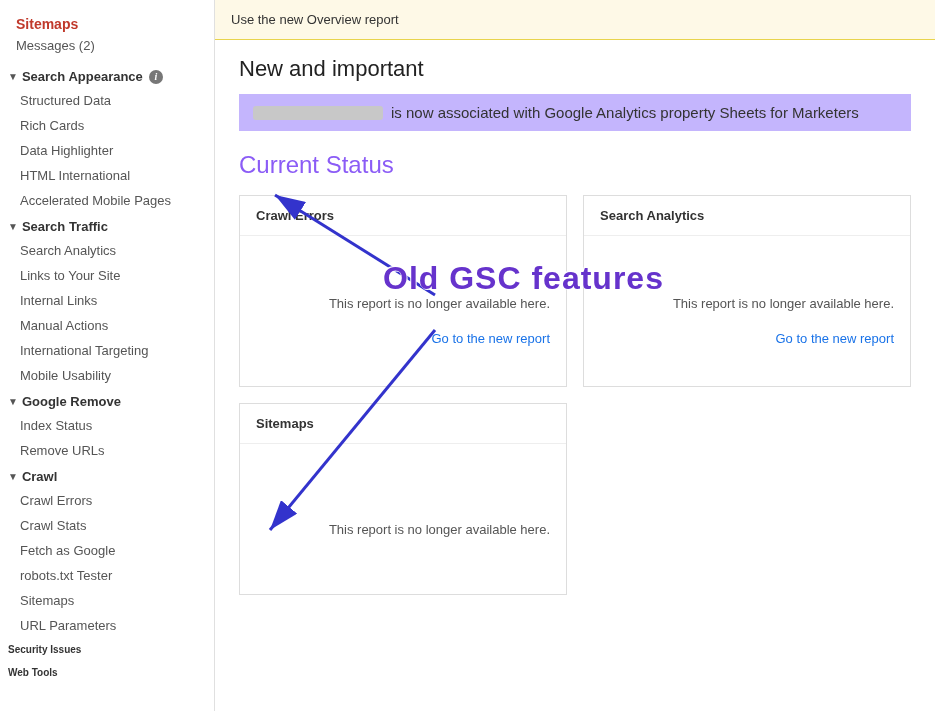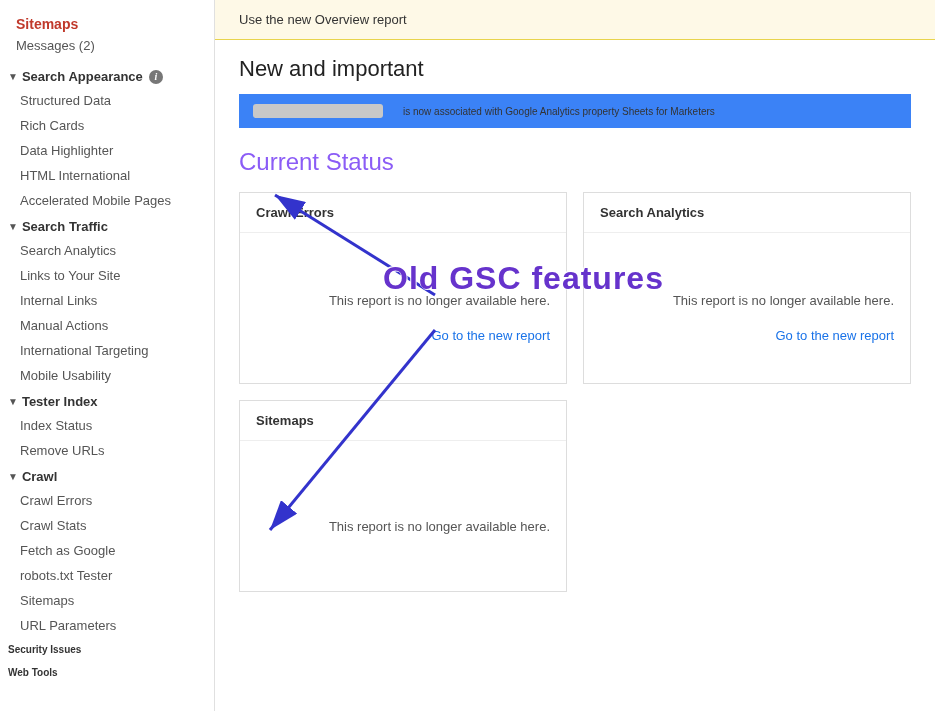--- a/index.html
+++ b/index.html
@@ -80,47 +80,47 @@
     #main {
       flex: 1;
       overflow-y: auto;
       padding: 0;
       background: #fff;
     }
 
     .banner {
       background: #fef9e7;
       border-bottom: 1px solid #e8d44d;
-      padding: 12px 24px;
+      padding: 12px 16px;
       font-size: 13px;
       color: #333;
       font-weight: 500;
     }
 
     .main-content {
       padding: 16px 24px;
       position: relative;
     }
 
     .section-title {
       font-size: 22px;
       font-weight: normal;
       color: #222;
       margin-bottom: 12px;
     }
 
     .important-notice {
-      background: #3b82f6;
+      background: #c4b5fd;
       padding: 10px 14px;
       margin-bottom: 20px;
-      font-size: 10px;
+      font-size: 15px;
       color: #333;
       display: flex;
       align-items: center;
-      gap: 20px;
+      gap: 8px;
     }
 
     .blurred-url {
       display: inline-block;
       width: 130px;
       height: 14px;
       background: #c8c8c8;
       border-radius: 3px;
       vertical-align: middle;
     }
@@ -224,21 +224,21 @@
   </div>
   <div class="sidebar-item">Search Analytics</div>
   <div class="sidebar-item">Links to Your Site</div>
   <div class="sidebar-item">Internal Links</div>
   <div class="sidebar-item">Manual Actions</div>
   <div class="sidebar-item">International Targeting</div>
   <div class="sidebar-item">Mobile Usability</div>
 
   <div class="sidebar-section-header">
     <span class="arrow">▼</span>
-    <span>Tester Index</span>
+    <span>Google Remove</span>
   </div>
   <div class="sidebar-item">Index Status</div>
   <div class="sidebar-item">Remove URLs</div>
 
   <div class="sidebar-section-header">
     <span class="arrow">▼</span>
     <span>Crawl</span>
   </div>
   <div class="sidebar-item">Crawl Errors</div>
   <div class="sidebar-item">Crawl Stats</div>

